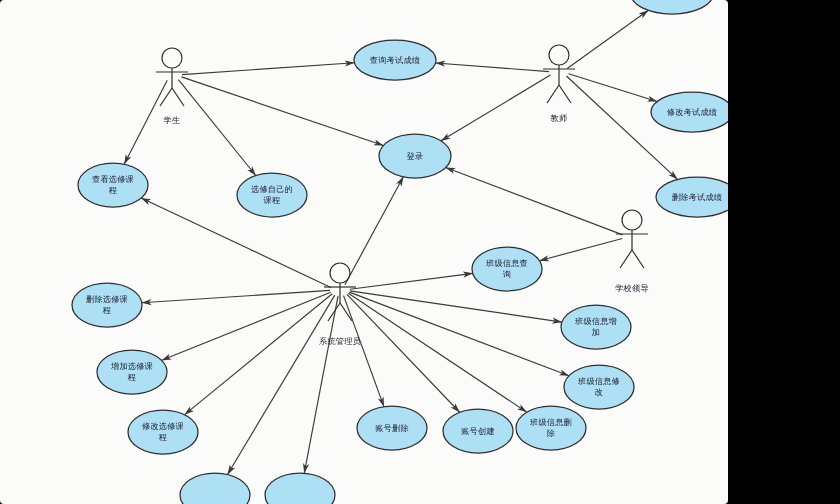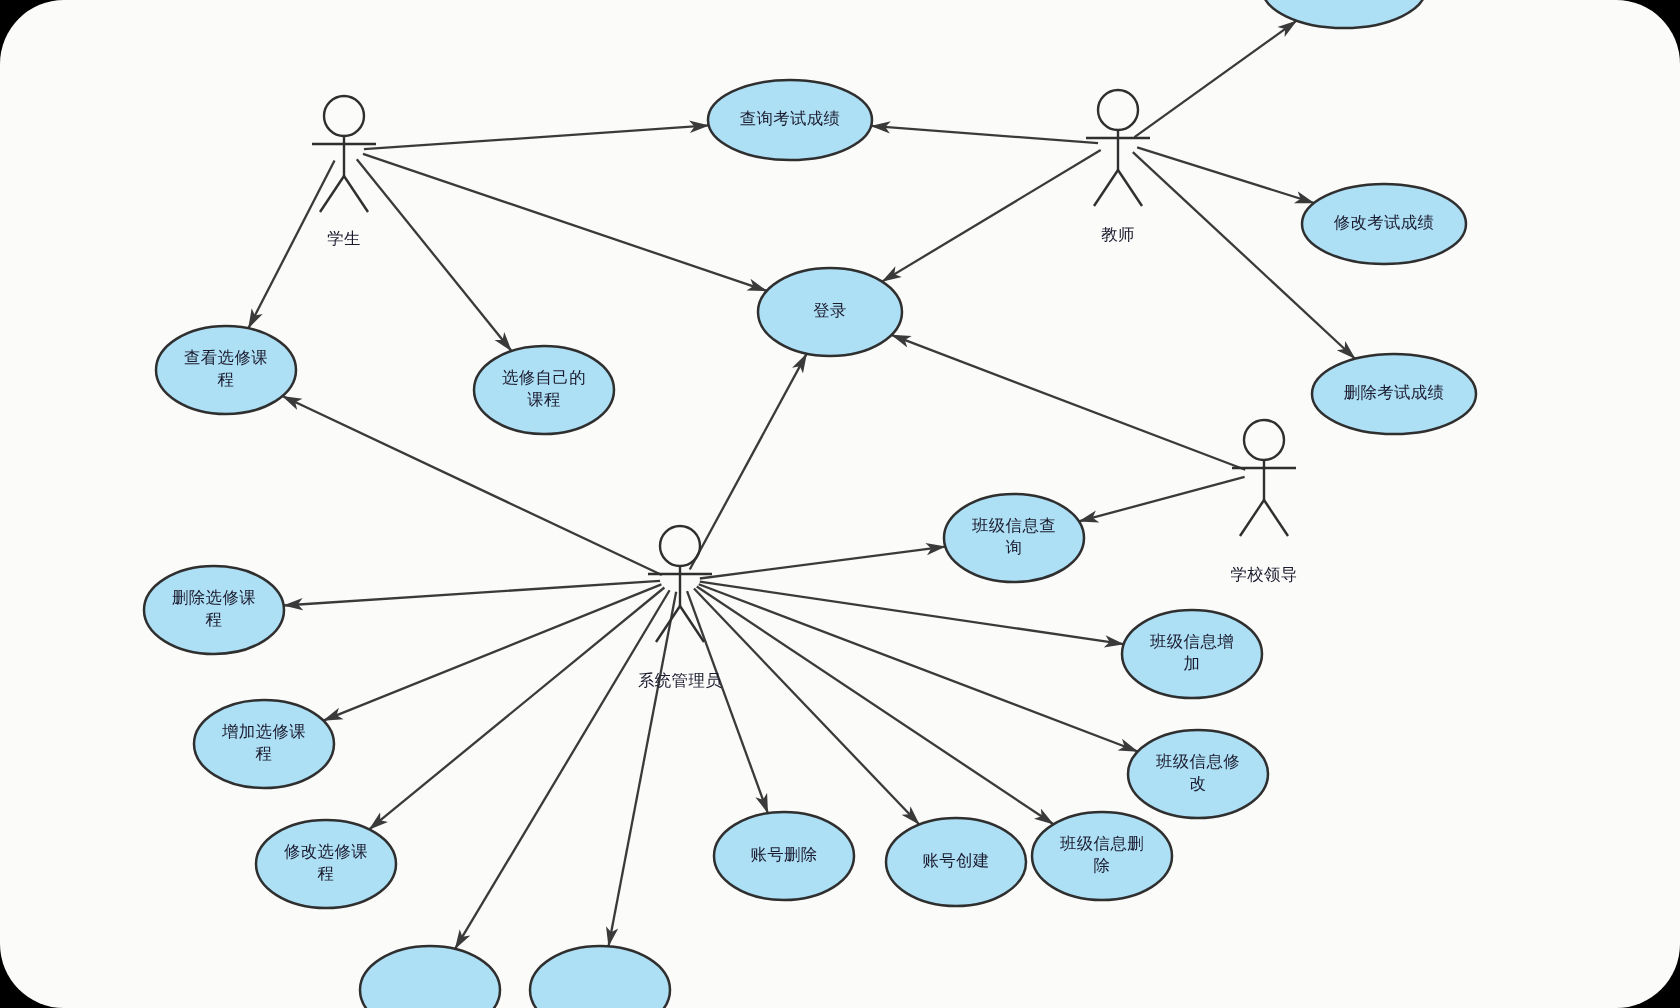--- a/index.html
+++ b/index.html
@@ -2,24 +2,24 @@
 <html><head>
 <meta charset="utf-8">
 <style>
   html, body {
     margin: 0;
     padding: 0;
     background: #000000;
   }
   #canvas {
     position: relative;
-    width: 840px;
+    width: 728px;
     height: 504px;
     background: #fbfbfa;
-    border-radius: 32px;
+    border-radius: 4px;
     overflow: hidden;
     font-family: "DejaVu Sans", "Liberation Sans", sans-serif;
   }
   #diagram-svg {
     position: absolute;
     left: 0;
     top: 0;
     width: 840px;
     height: 504px;
     display: block;

